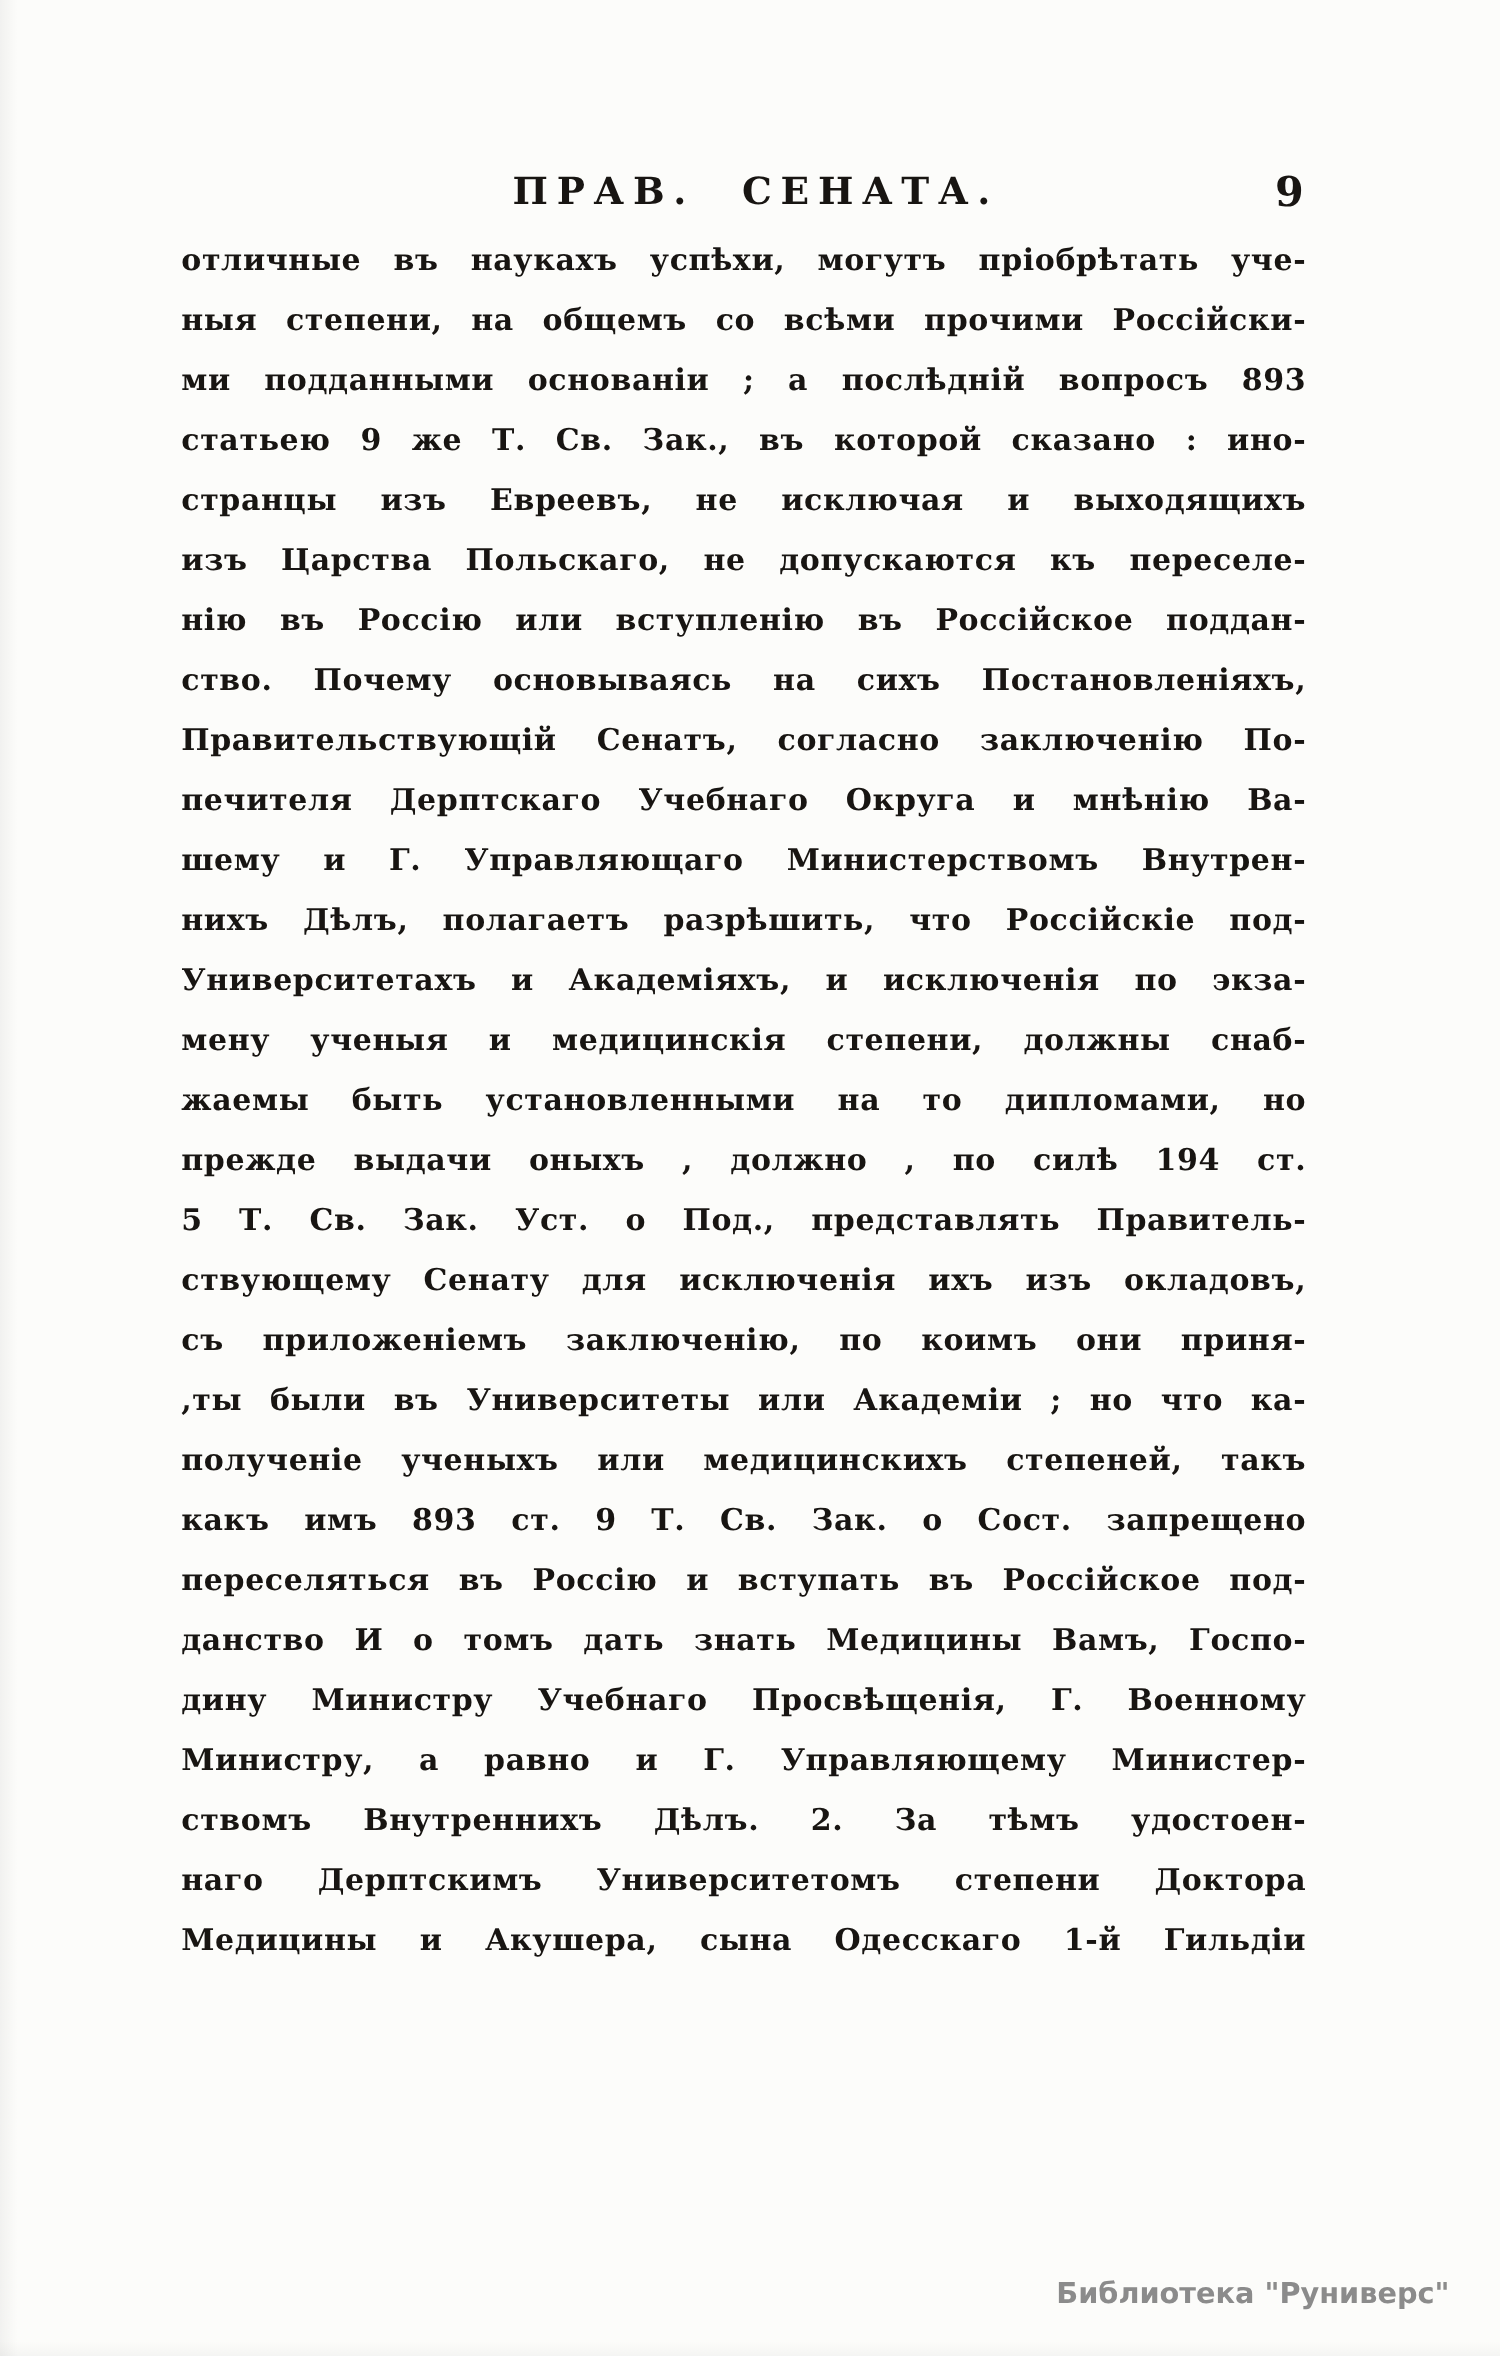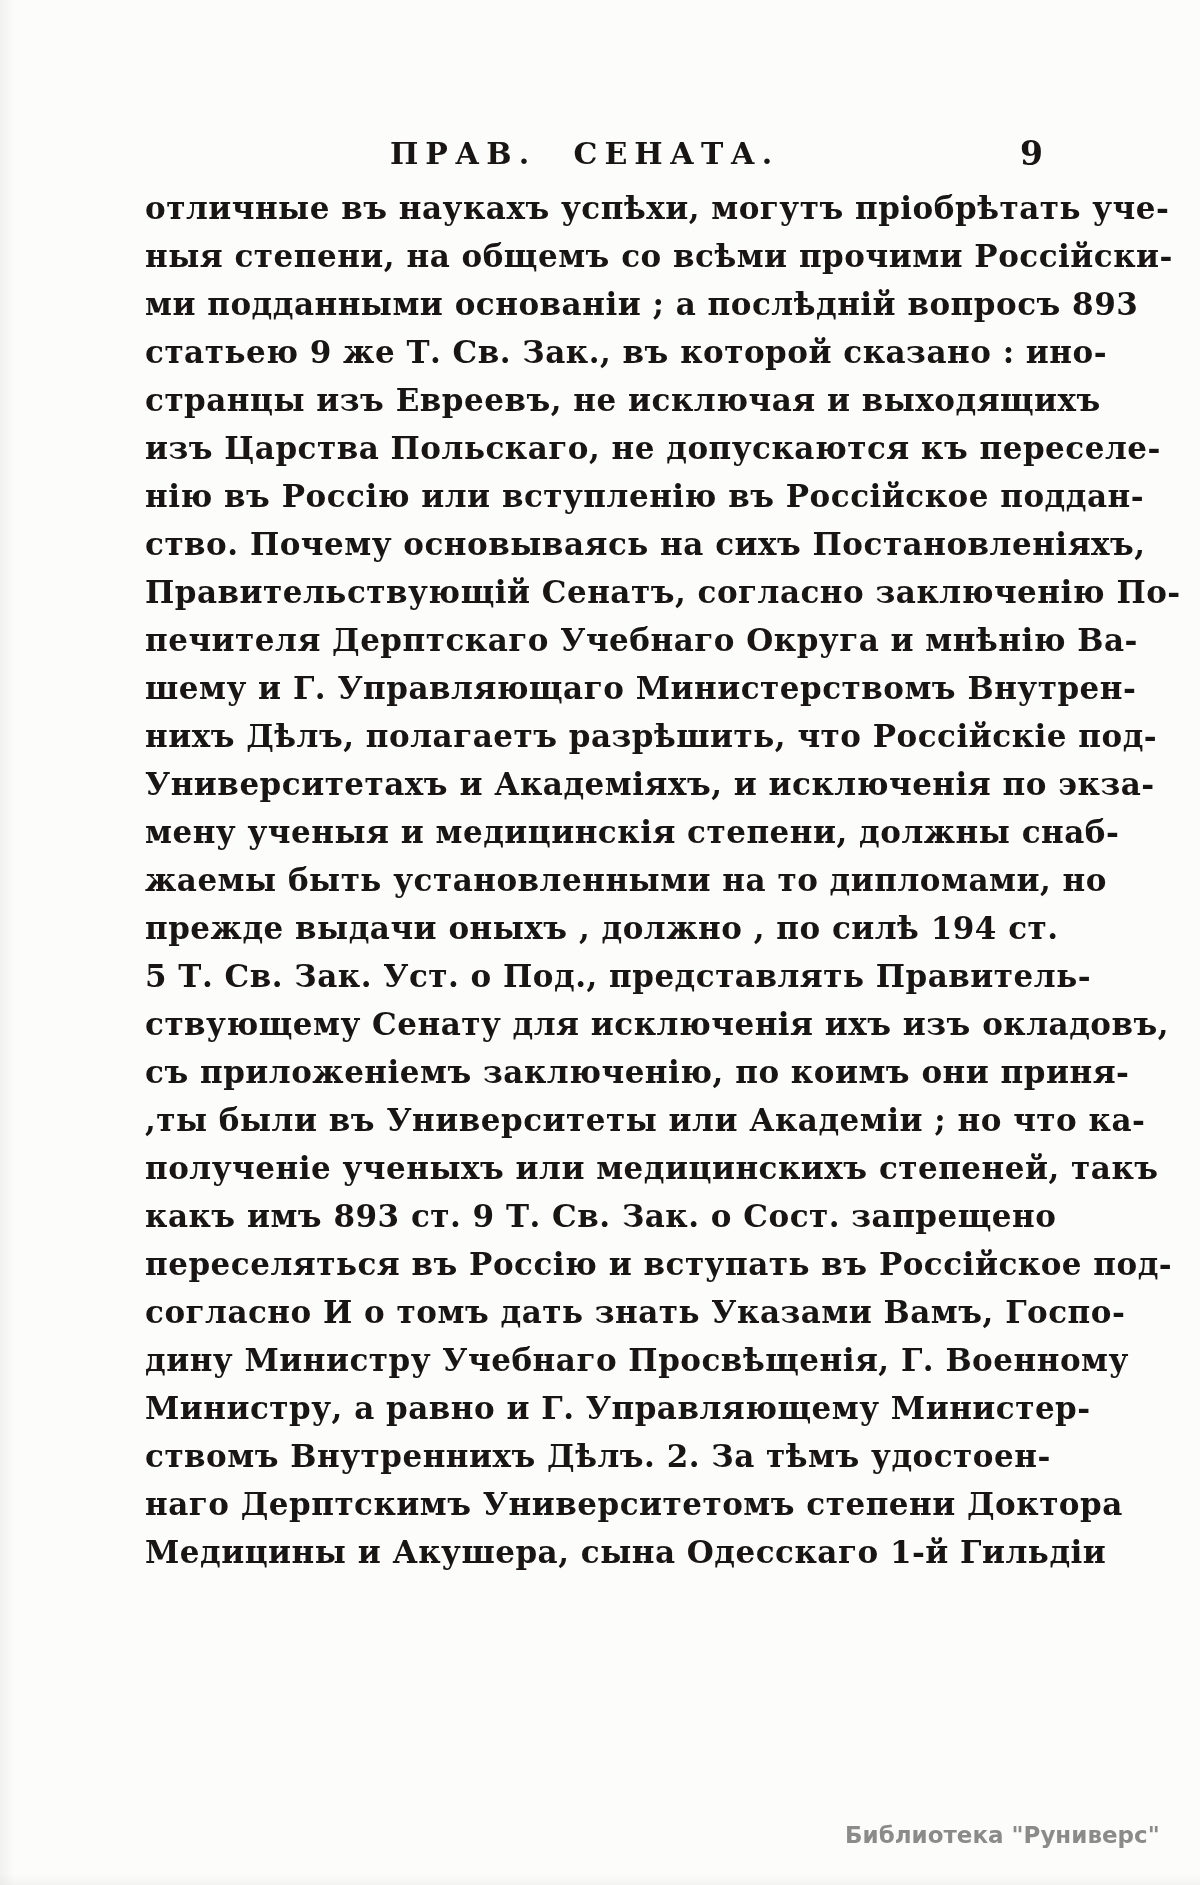--- a/index.html
+++ b/index.html
@@ -28,21 +28,21 @@
   }
   .running-head {
     position: absolute;
     top: 134px;
     left: 0;
     width: 1200px;
     height: 50px;
   }
   .head-title {
     position: absolute;
-    left: 390px;
+    left: 410px;
     top: 2px;
     font-size: 30px;
     font-weight: 700;
     letter-spacing: 7px;
     word-spacing: 20px;
     white-space: nowrap;
     text-align: center;
   }
   .page-num {
     position: absolute;
@@ -53,21 +53,21 @@
   }
   .body-text {
     position: absolute;
     top: 184px;
     left: 145px;
     width: 900px;
   }
   .line {
     height: 48px;
     line-height: 48px;
-    font-size: 31px;
+    font-size: 24px;
     font-weight: 700;
     letter-spacing: 0.5px;
     text-align: justify;
     text-align-last: justify;
     white-space: nowrap;
     overflow: visible;
   }
   .watermark {
     position: absolute;
     top: 1822px;
@@ -108,21 +108,21 @@
     <div class="line">мену ученыя и медицинскія степени, должны снаб-</div>
     <div class="line">жаемы быть установленными на то дипломами, но</div>
     <div class="line">прежде выдачи оныхъ , должно , по силѣ 194 ст.</div>
     <div class="line">5 Т. Св. Зак. Уст. о Под., представлять Правитель-</div>
     <div class="line">ствующему Сенату для исключенія ихъ изъ окладовъ,</div>
     <div class="line">съ приложеніемъ заключенію, по коимъ они приня-</div>
     <div class="line">,ты были въ Университеты или Академіи ; но что ка-</div>
     <div class="line">полученіе ученыхъ или медицинскихъ степеней, такъ</div>
     <div class="line">какъ имъ 893 ст. 9 Т. Св. Зак. о Сост. запрещено</div>
     <div class="line">переселяться въ Россію и вступать въ Россійское под-</div>
-    <div class="line">согласно И о томъ дать знать Указами Вамъ, Госпо-</div>
+    <div class="line">данство И о томъ дать знать Медицины Вамъ, Госпо-</div>
     <div class="line">дину Министру Учебнаго Просвѣщенія, Г. Военному</div>
     <div class="line">Министру, а равно и Г. Управляющему Министер-</div>
     <div class="line">ствомъ Внутреннихъ Дѣлъ. 2. За тѣмъ удостоен-</div>
     <div class="line">наго Дерптскимъ Университетомъ степени Доктора</div>
     <div class="line">Медицины и Акушера, сына Одесскаго 1-й Гильдіи</div>
   </div>
 
   <div class="watermark">Библиотека "Руниверс"</div>
 
 </div>

